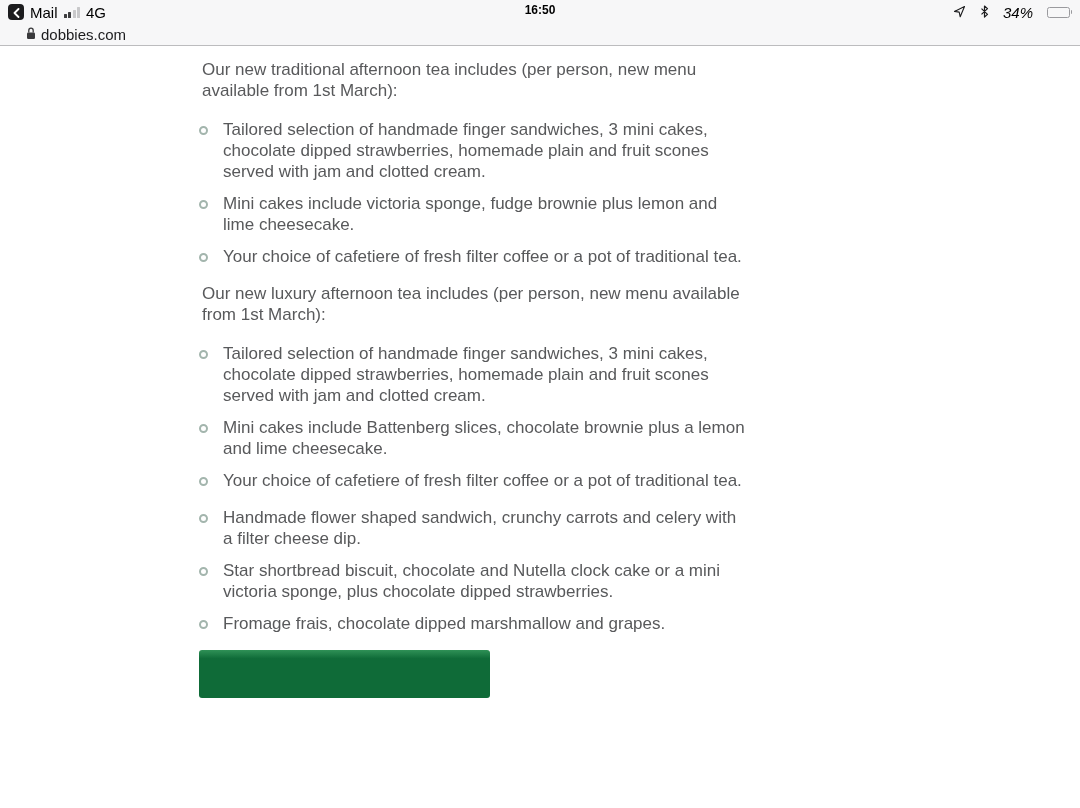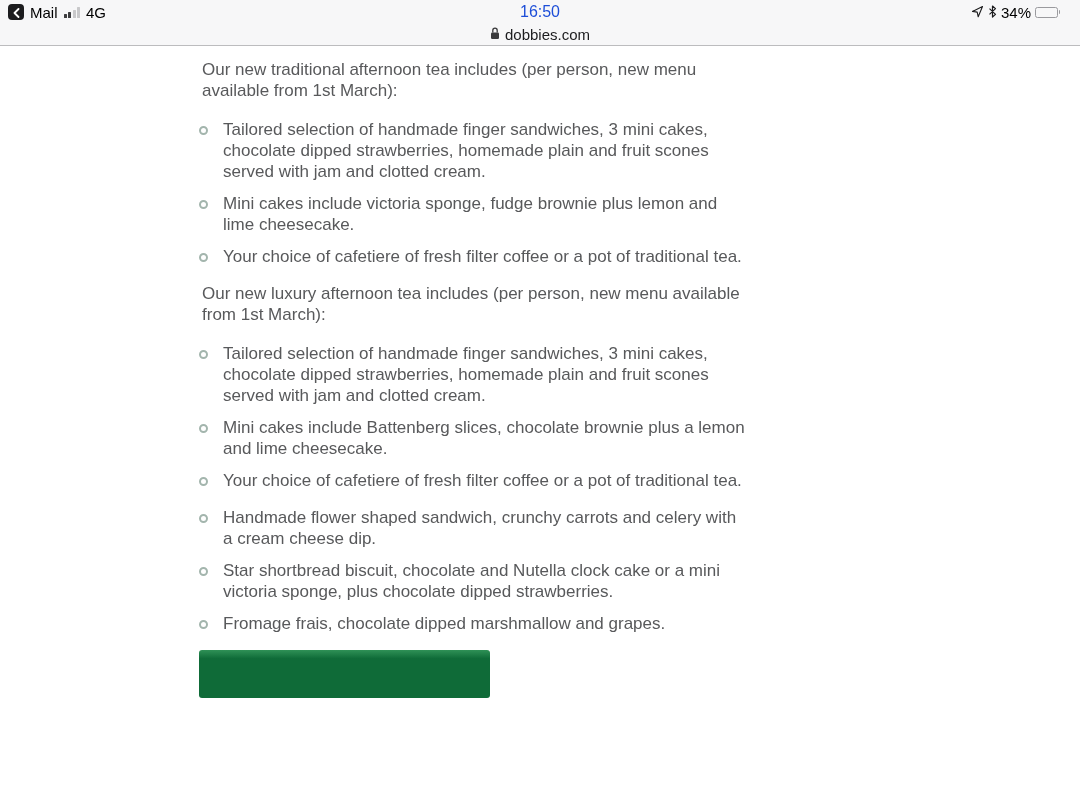--- a/index.html
+++ b/index.html
@@ -9,46 +9,46 @@
     -webkit-font-smoothing:antialiased;
   }
   
   .chrome{
     width:1080px;height:46px;background:#f7f7f8;
     border-bottom:1px solid #bcbcbe;box-sizing:border-box;
     position:relative;
   }
   .statusbar{
     height:20px;display:flex;align-items:center;
-    padding:2px 20px 0 8px;font-size:15px;color:#000;
+    padding:2px 8px 0 8px;font-size:15px;color:#000;
   }
   .sb-left{display:flex;align-items:center;gap:6px;}
   .back-badge{
     width:16px;height:16px;border-radius:4px;background:#1c1c1e;
     display:flex;align-items:center;justify-content:center;
   }
   .sb-time{
     position:absolute;left:50%;top:3px;transform:translateX(-50%);
-    font-weight:400;font-size:16px;color:#1d4ed8;
+    font-weight:700;font-size:12px;color:#000000;
   }
-  .sb-right{margin-left:auto;display:flex;align-items:center;gap:4px;}
+  .sb-right{margin-left:auto;display:flex;align-items:center;gap:14px;font-style:italic;}
   .signal{display:flex;align-items:flex-end;gap:1.5px;height:11px;}
   .signal i{display:block;width:3px;border-radius:0.5px;background:#c8c8ca;}
   .signal i.on{background:#3c3c3e;}
   .s1{height:4px}.s2{height:6px}.s3{height:8px}.s4{height:11px}
   .battery{display:flex;align-items:center;}
   .batt-body{
     width:23px;height:11px;border:1px solid #9a9a9e;border-radius:2.5px;
     padding:1px;box-sizing:border-box;
   }
   .batt-fill{width:34%;height:100%;background:#000;border-radius:1px;}
   .batt-nub{width:1.5px;height:4px;background:#9a9a9e;border-radius:0 1px 1px 0;margin-left:0.5px;}
   .urlbar{
-    height:24px;display:flex;align-items:center;justify-content:center;
-    gap:5px;font-size:15px;color:#1c1c1e;
+    height:24px;display:flex;align-items:center;
+    gap:5px;font-size:15px;color:#1c1c1e;margin-left:26px;
   }
   
   .content{
     padding:13px 0 0 194px;width:556px;box-sizing:content-box;
     color:#58595b;font-size:17px;line-height:21px;
   }
   .intro{margin:0 0 18px 8px;}
   ul.menu-list{list-style:none;margin:0 0 16px 0;padding:0;}
   ul.menu-list li{position:relative;padding-left:29px;margin-bottom:11px;}
   ul.menu-list li::before{
@@ -123,19 +123,19 @@
   </ul>
 
   <p class="intro">Our new luxury afternoon tea includes (per person, new menu available from 1st March):</p>
   <ul class="menu-list">
     <li>Tailored selection of handmade finger sandwiches, 3 mini cakes, chocolate dipped strawberries, homemade plain and fruit scones served with jam and clotted cream.</li>
     <li>Mini cakes include Battenberg slices, chocolate brownie plus a lemon and lime cheesecake.</li>
     <li>Your choice of cafetiere of fresh filter coffee or a pot of traditional tea.</li>
   </ul>
 
   <ul class="menu-list">
-    <li>Handmade flower shaped sandwich, crunchy carrots and celery with a cream cheese dip.</li>
+    <li>Handmade flower shaped sandwich, crunchy carrots and celery with a filter cheese dip.</li>
     <li>Star shortbread biscuit, chocolate and Nutella clock cake or a mini victoria sponge, plus chocolate dipped strawberries.</li>
     <li>Fromage frais, chocolate dipped marshmallow and grapes.</li>
   </ul>
 
   <button class="cta-button"></button>
 </div>
 
 </body></html>

